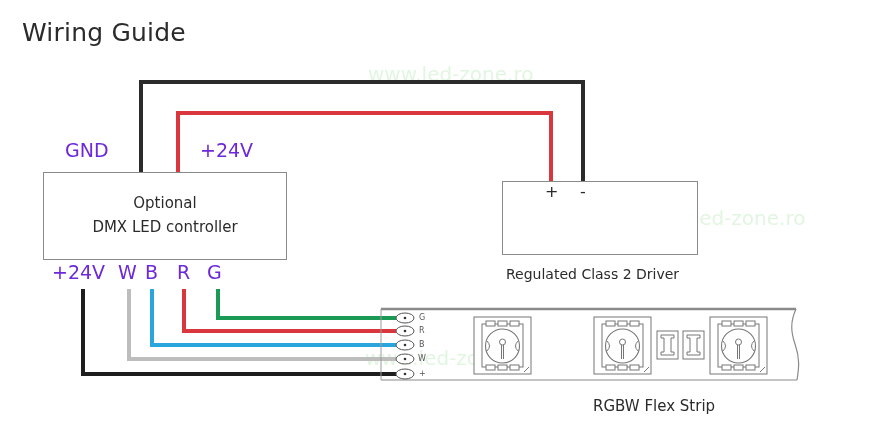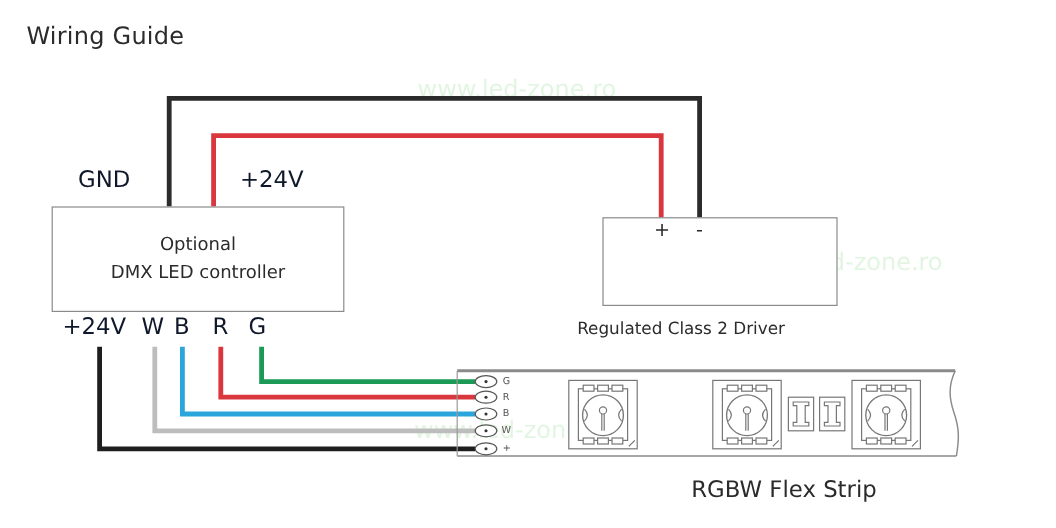--- a/index.html
+++ b/index.html
@@ -1,23 +1,23 @@
 <!DOCTYPE html>
 <html><head>
 <meta charset="utf-8">
 <style>
   html, body { margin: 0; padding: 0; background: #ffffff; }
   body { width: 880px; height: 440px; position: relative; overflow: hidden; font-family: "DejaVu Sans", "Liberation Sans", sans-serif; color: #2a2a2a; }
   .abs { position: absolute; }
   #diagram { position: absolute; left: 0; top: 0; }
-  .title { left: 22px; top: 18px; font-size: 20px; color: #2b2b2b; letter-spacing: 0.2px; }
-  .lbl { font-size: 19px; color: #0f172a; white-space: nowrap; }
+  .title { left: 22px; top: 18px; font-size: 25px; color: #2b2b2b; letter-spacing: 0.2px; }
+  .lbl { font-size: 19px; color: #6d28d9; white-space: nowrap; }
   .box { position: absolute; border: 1.2px solid #8a8a8a; background: #fff; box-sizing: border-box; }
   .boxtext { position: absolute; width: 100%; text-align: center; font-size: 15px; color: #2b2b2b; }
-  .wm { position: absolute; font-size: 20px; color: rgba(120, 210, 120, 0.22); white-space: nowrap; pointer-events: none; }
+  .wm { position: absolute; font-size: 20px; color: rgba(120, 210, 120, 0.22); white-space: nowrap; pointer-events: none; margin-left: 20px; }
   .pin-lbl { position: absolute; font-size: 8px; color: #555; }
 </style>
 </head>
 <body>
 
 <div class="abs title">Wiring Guide</div>
 
 <div class="wm" style="left:348px; top:62px;">www.led-zone.ro</div>
 <div class="wm" style="left:62px; top:206px;">www.led-zone.ro</div>
 <div class="wm" style="left:620px; top:206px;">www.led-zone.ro</div>
@@ -138,21 +138,21 @@
 <div class="abs lbl" style="left:52px; top:261px;">+24V</div>
 <div class="abs lbl" style="left:118px; top:261px;">W</div>
 <div class="abs lbl" style="left:145px; top:261px;">B</div>
 <div class="abs lbl" style="left:177px; top:261px;">R</div>
 <div class="abs lbl" style="left:207px; top:261px;">G</div>
 
 <div class="box" style="left:502px; top:181px; width:196px; height:74px;">
   <div class="abs" style="left:42px; top:0px; font-size:16px;">+</div>
   <div class="abs" style="left:77px; top:0px; font-size:16px;">-</div>
 </div>
-<div class="abs" style="left:481px; top:266px; font-size:14px; color:#2b2b2b;">Regulated Class 2 Driver</div>
+<div class="abs" style="left:506px; top:266px; font-size:14px; color:#2b2b2b;">Regulated Class 2 Driver</div>
 
 <div class="pin-lbl" style="left:419px; top:313px;">G</div>
 <div class="pin-lbl" style="left:419px; top:326px;">R</div>
 <div class="pin-lbl" style="left:419px; top:340px;">B</div>
 <div class="pin-lbl" style="left:418px; top:354px;">W</div>
 <div class="pin-lbl" style="left:419px; top:369px;">+</div>
 
-<div class="abs" style="left:576px; top:397px; font-size:19px; color:#2b2b2b;">RGBW Flex Strip</div>
+<div class="abs" style="left:593px; top:397px; font-size:15px; color:#2b2b2b;">RGBW Flex Strip</div>
 
 </body></html>

